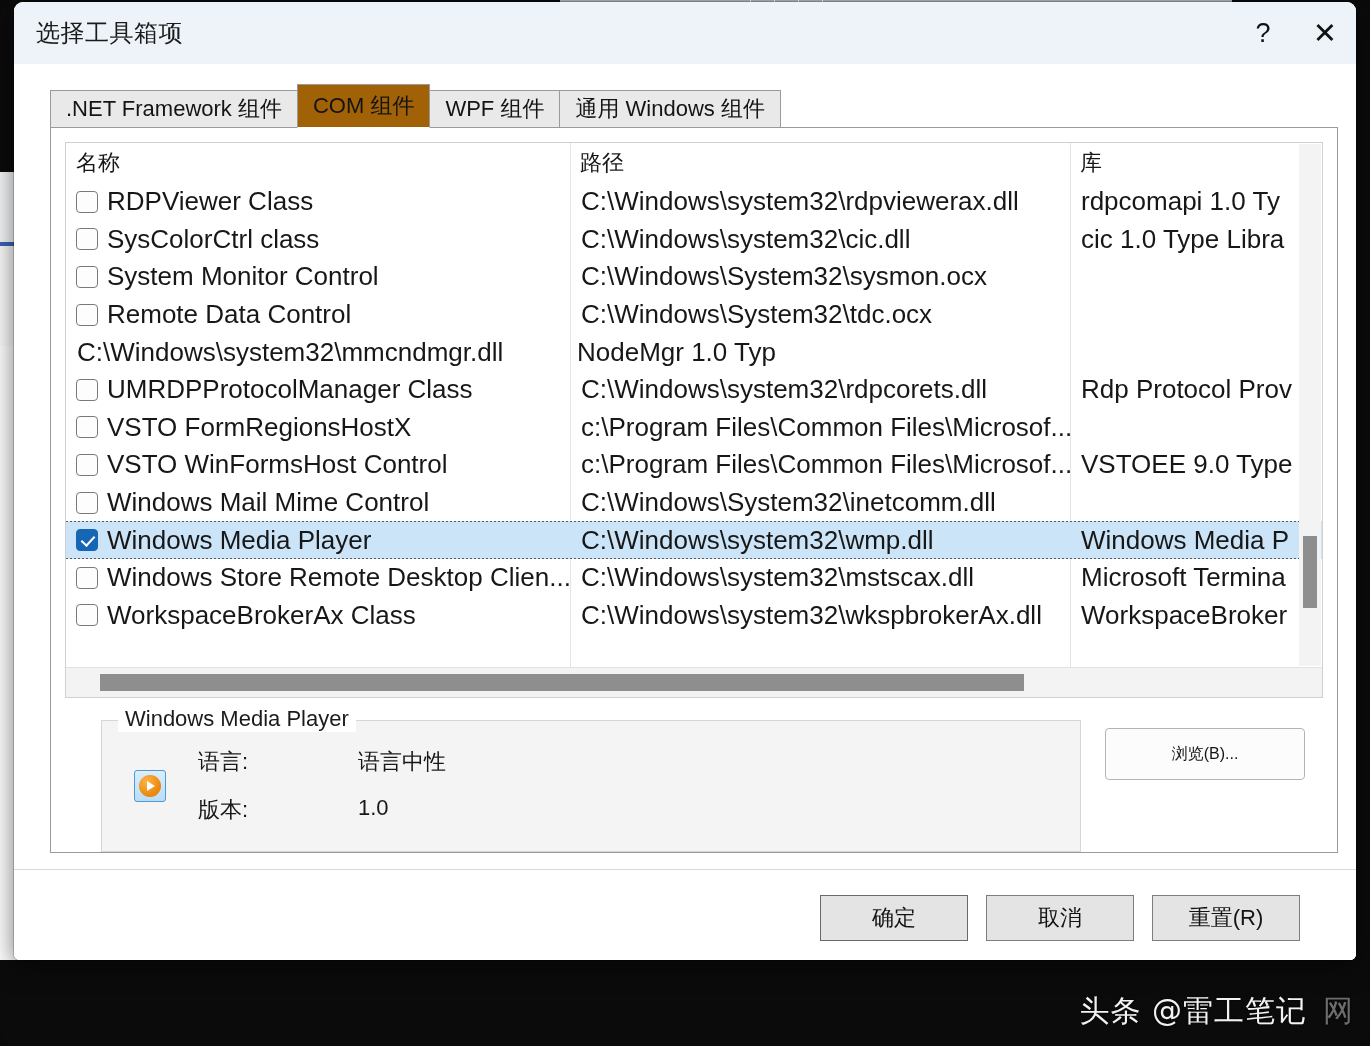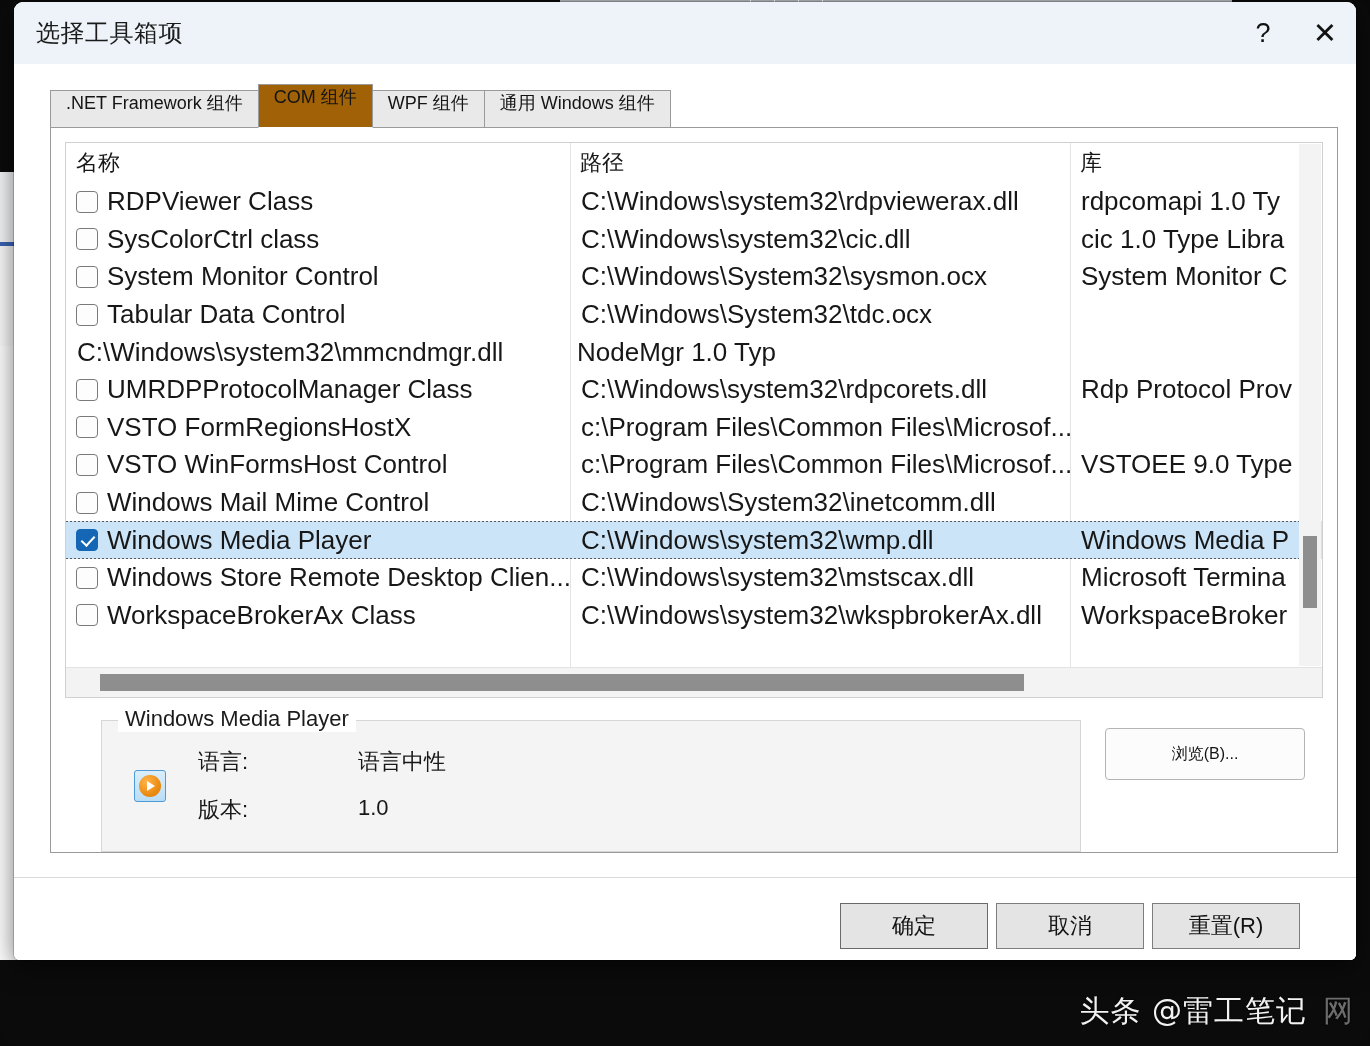--- a/index.html
+++ b/index.html
@@ -69,22 +69,22 @@
 
   
   .tabstrip {
     margin: 20px 0 0 36px;
     display: flex; align-items: flex-end; height: 44px;
     position: relative; z-index: 3;
   }
   .tab {
     height: 38px;
     padding: 0 15px;
-    display: flex; 
-    font-size: 18px; color: #141414;
+    display: flex; align-items: center;
+    font-size: 22px; color: #141414;
     background: #e9e9e9;
     border: 1px solid #9a9a9a;
     margin-right: -1px;
     white-space: nowrap;
   }
   .tab.active {
     background: #a16207;
     height: 44px;
     border-bottom-color: #ffffff;
     z-index: 4;
@@ -227,22 +227,22 @@
     display: flex; align-items: center; justify-content: center;
     font-size: 16px; color: #141414; margin-top: 8px;
   }
 
   
   .footer {
     flex: none; border-top: 1px solid #d9d9d9;
     background: #ffffff;
     height: 96px;
     display: flex; align-items: center; justify-content: flex-end;
-    padding-right: 56px; gap: 8px;
-    margin-top: 24px;
+    padding-right: 56px; gap: 18px;
+    margin-top: 16px;
   }
   .dlg-btn {
     width: 148px; height: 46px;
     background: #e4e4e4; border: 1px solid #7d7d7d;
     display: flex; align-items: center; justify-content: center;
     font-size: 22px; color: #131313;
   }
   .dlg-btn.primary { border-color: #6a6a6a; }
 
   
@@ -338,26 +338,25 @@
               </div>
               <div class="cell c-path">C:\Windows\system32\cic.dll</div>
               <div class="cell c-lib">cic 1.0 Type Libra</div>
             </div>
             <div class="row">
               <div class="cell c-name">
                 <span class="cbx"></span>
                 <span>System Monitor Control</span>
               </div>
               <div class="cell c-path">C:\Windows\System32\sysmon.ocx</div>
-              <div class="cell c-lib">System Monitor C</div>
-            </div>
-            <div class="row">
-              <div class="cell c-name">
-                <span class="cbx"></span>
-                <span>Tabular Data Control</span>
+            </div>
+            <div class="row">
+              <div class="cell c-name">
+                <span class="cbx"></span>
+                <span>Remote Data Control</span>
               </div>
               <div class="cell c-path">C:\Windows\System32\tdc.ocx</div>
               <div class="cell c-lib"></div>
             </div>
             <div class="row">
               <div class="cell c-path">C:\Windows\system32\mmcndmgr.dll</div>
               <div class="cell c-lib">NodeMgr 1.0 Typ</div>
             </div>
             <div class="row">
               <div class="cell c-name">

